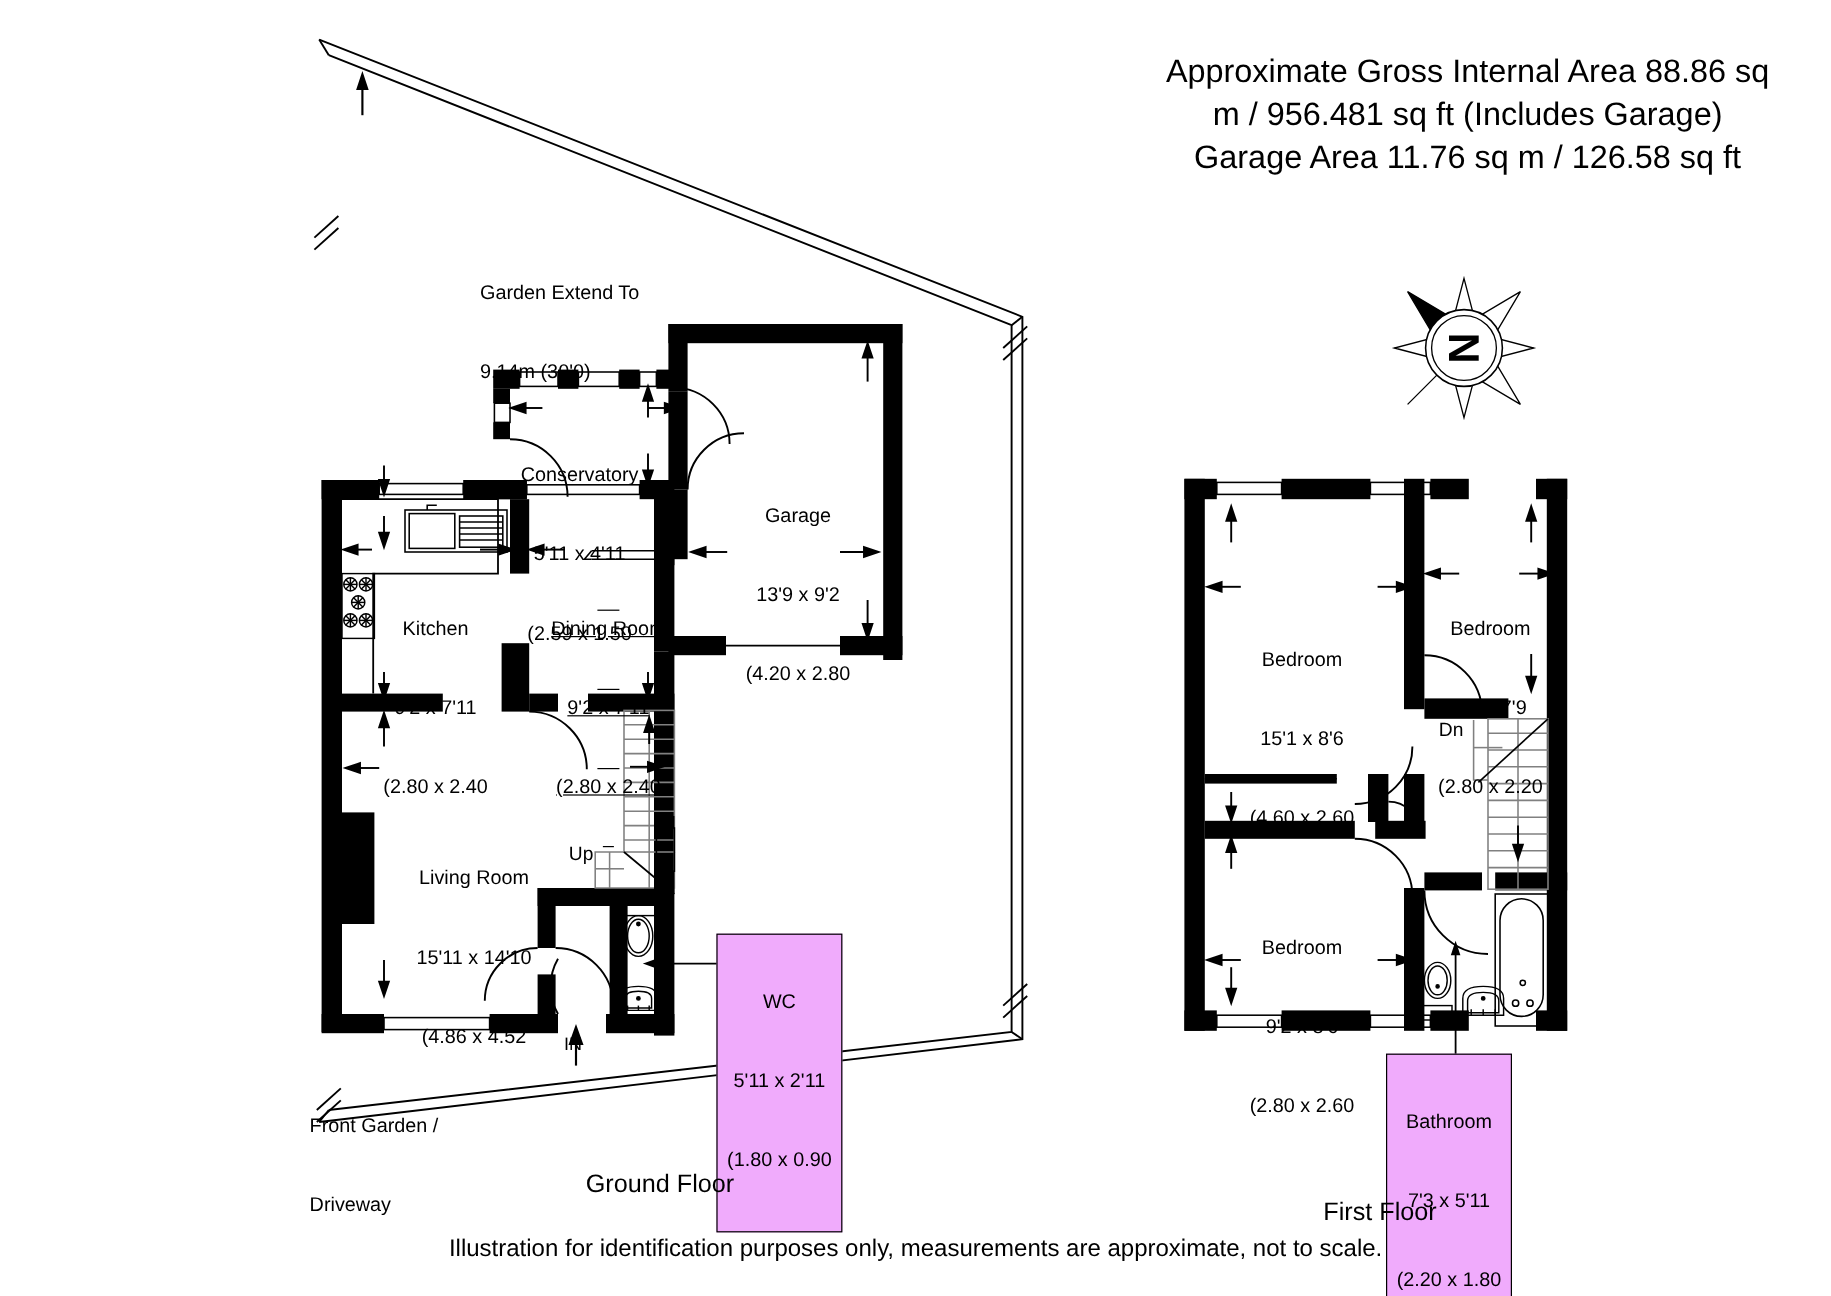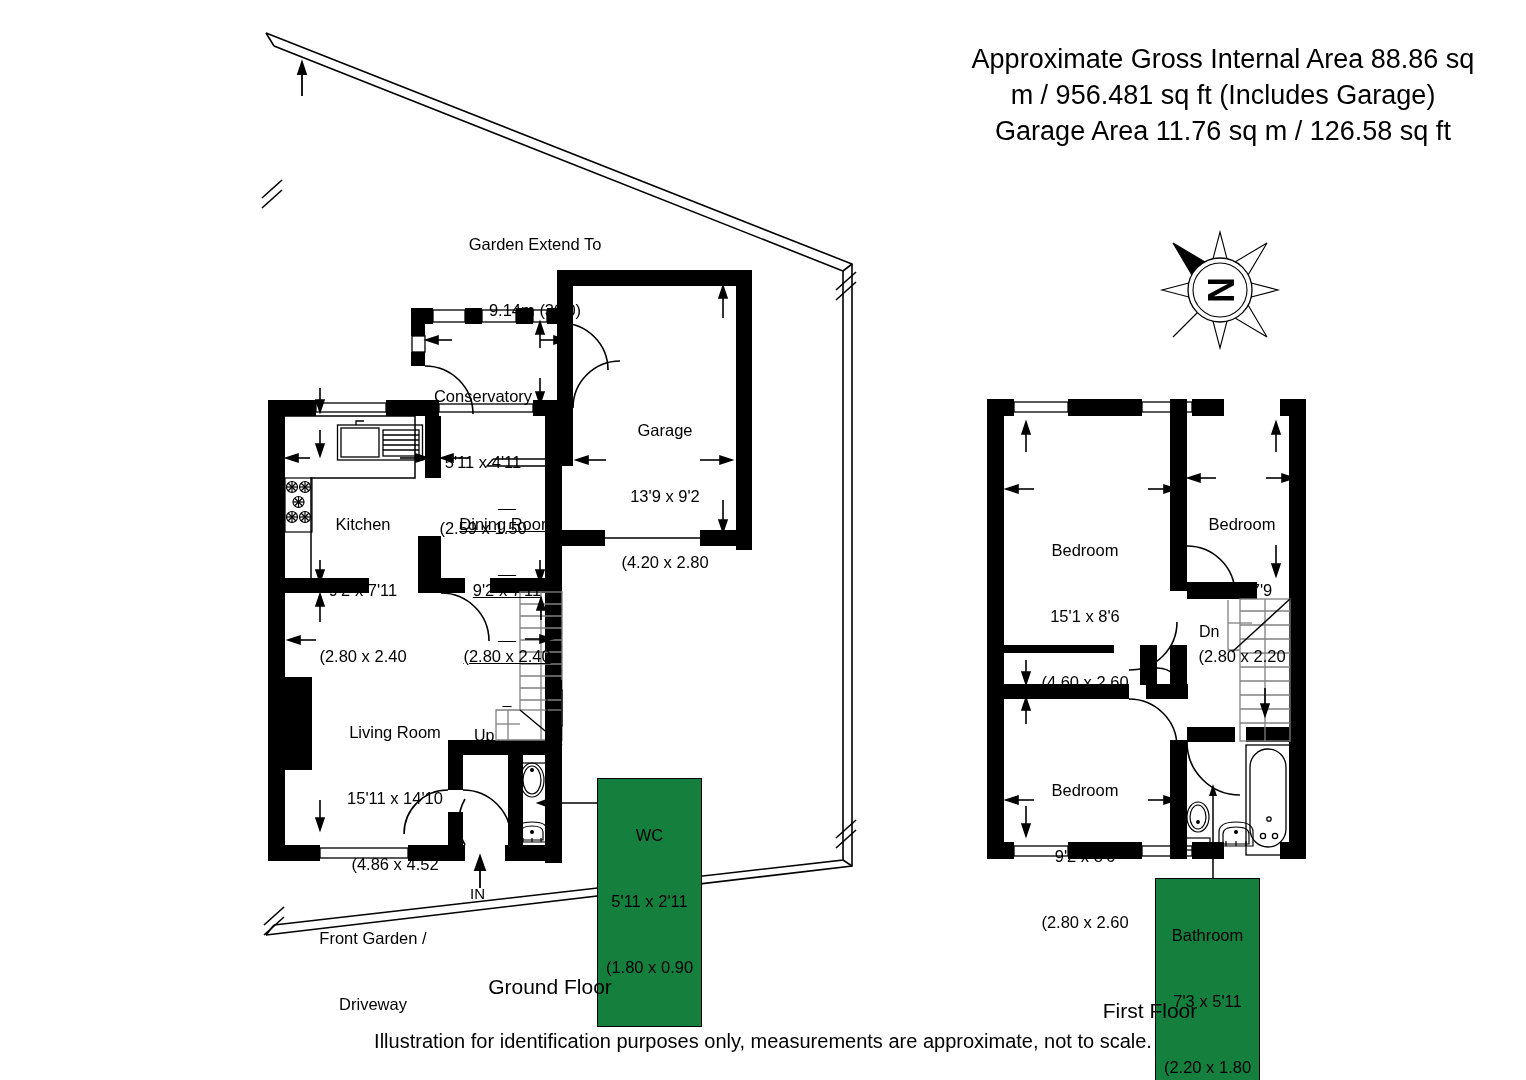--- a/index.html
+++ b/index.html
@@ -54,39 +54,37 @@
     position: absolute;
     left: 0;
     top: 1030px;
     width: 1526px;
     text-align: center;
     font-size: 20px;
   }
   .small-lbl {
     position: absolute;
     font-size: 16px;
-    margin-top: 23px;
   }
   .boxed {
     position: absolute;
     border: 1.4px solid #000;
-    background: #15803d;
+    background: #f0abfc;
     font-size: 16.5px;
     line-height: 1.33;
     text-align: center;
     padding: 2px 6px 4px 6px;
     box-sizing: border-box;
     white-space: pre;
   }
   .boxed .rl { display: block; }
   .garden-lbl {
     position: absolute;
     font-size: 16.5px;
     line-height: 1.33;
-    text-align: center;
     white-space: pre;
   }
   .garden-lbl .rl { display: block; }
 </style>
 </head>
 <body>
 
 <div class="stage">
 
   <svg class="plan" viewBox="0 0 1526 1080">

